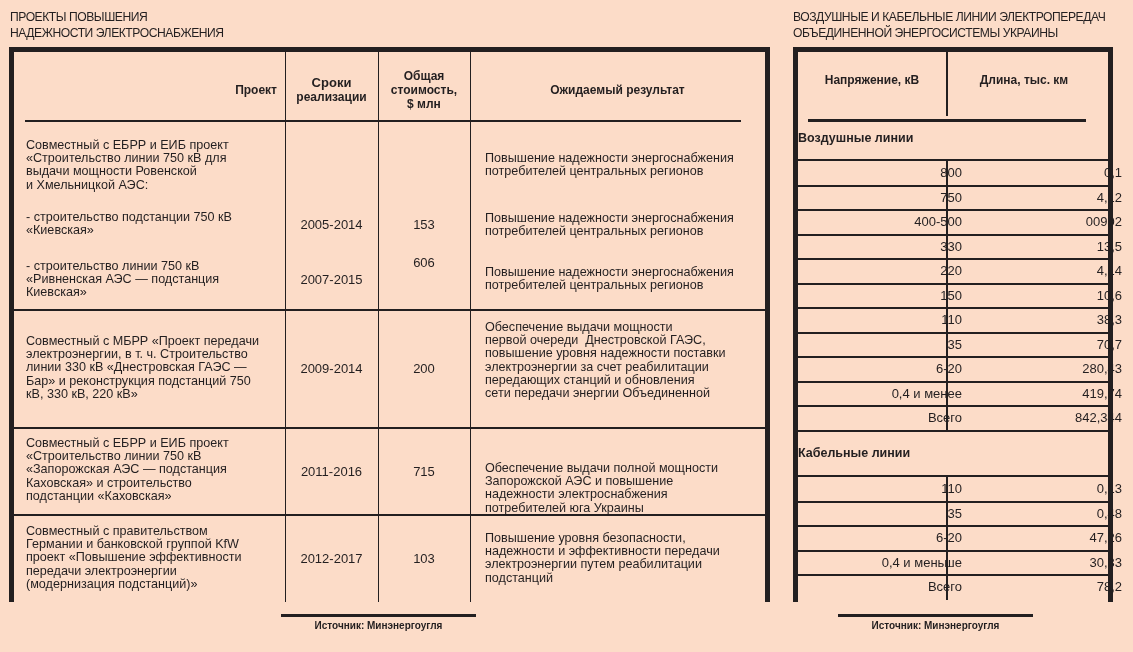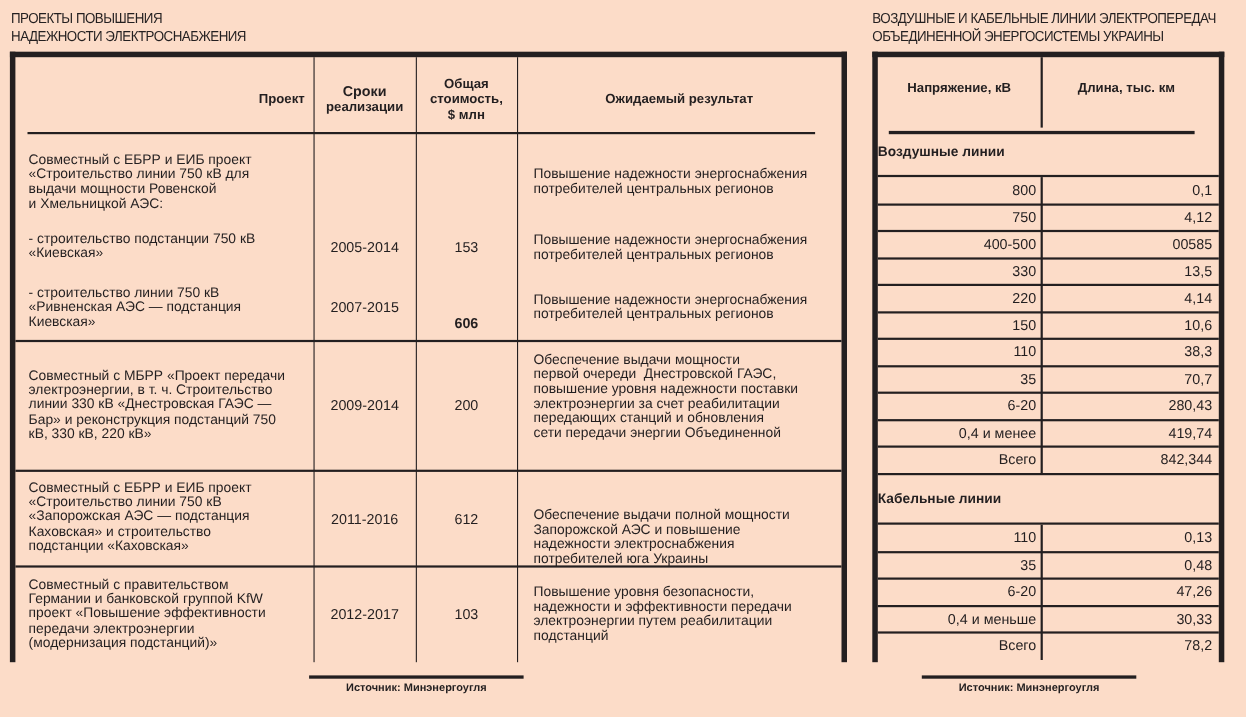--- a/index.html
+++ b/index.html
@@ -11,21 +11,21 @@
   .title {
     position:absolute; font-family:"Liberation Sans", sans-serif;
     font-size:13.2px; line-height:16px; letter-spacing:-0.5px;
     transform:scaleX(0.92); transform-origin:left top; color:#231f20;
   }
   .bar { position:absolute; background:#231f20; }
   .thin { position:absolute; background:#231f20; }
   .txt { position:absolute; font-size:12.6px; line-height:13.2px; color:#231f20; }
   .hdr { position:absolute; font-size:12px; line-height:14px; font-weight:bold; text-align:center; color:#231f20; }
   .num { position:absolute; font-size:13px; line-height:14px; text-align:center; color:#231f20; }
-  .rnum { position:absolute; font-size:13px; line-height:14px; text-align:right; color:#231f20; }
+  .rnum { position:absolute; font-size:13px; line-height:14px; text-align:right; color:#231f20;padding-left:20px; }
   .sec { position:absolute; font-size:12.5px; font-weight:bold; color:#231f20; }
   .src { position:absolute; font-size:10px; font-weight:bold; text-align:center; color:#231f20; }
 </style>
 </head>
 <body>
 
 <div class="title" style="left:10px;top:9px;">
   <div>ПРОЕКТЫ ПОВЫШЕНИЯ</div>
   <div>НАДЕЖНОСТИ ЭЛЕКТРОСНАБЖЕНИЯ</div>
 </div>
@@ -79,21 +79,21 @@
       <div style="white-space: pre;">Повышение надежности энергоснабжения</div>
       <div style="white-space: pre;">потребителей центральных регионов</div>
     </div>
 
   <div class="txt" style="left:26px;top:260px;">
       <div style="white-space: pre;">- строительство линии 750 кВ</div>
       <div style="white-space: pre;">«Ривненская АЭС — подстанция</div>
       <div style="white-space: pre;">Киевская»</div>
     </div>
   <div class="num" style="left:285px;top:273px;width:93px;">2007-2015</div>
-  <div class="num" style="left:378px;top:287px;width:92px;font-weight:bold;">606</div>
+  <div class="num" style="left:378px;top:256px;width:92px;">606</div>
   <div class="txt" style="left:485px;top:266px;">
       <div style="white-space: pre;">Повышение надежности энергоснабжения</div>
       <div style="white-space: pre;">потребителей центральных регионов</div>
     </div>
 
   <div class="txt" style="left:26px;top:335px;">
       <div style="white-space: pre;">Совместный с МБРР «Проект передачи</div>
       <div style="white-space: pre;">электроэнергии, в т. ч. Строительство</div>
       <div style="white-space: pre;">линии 330 кВ «Днестровская ГАЭС —</div>
       <div style="white-space: pre;">Бар» и реконструкция подстанций 750</div>
@@ -111,21 +111,21 @@
     </div>
 
   <div class="txt" style="left:26px;top:437px;">
       <div style="white-space: pre;">Совместный с ЕБРР и ЕИБ проект</div>
       <div style="white-space: pre;">«Строительство линии 750 кВ</div>
       <div style="white-space: pre;">«Запорожская АЭС — подстанция</div>
       <div style="white-space: pre;">Каховская» и строительство</div>
       <div style="white-space: pre;">подстанции «Каховская»</div>
     </div>
   <div class="num" style="left:285px;top:465px;width:93px;">2011-2016</div>
-  <div class="num" style="left:378px;top:465px;width:92px;">612</div>
+  <div class="num" style="left:378px;top:465px;width:92px;">715</div>
   <div class="txt" style="left:485px;top:446px;">
       <div style="white-space: pre; margin-top: 16px;">Обеспечение выдачи полной мощности</div>
       <div style="white-space: pre;">Запорожской АЭС и повышение</div>
       <div style="white-space: pre;">надежности электроснабжения</div>
       <div style="white-space: pre;">потребителей юга Украины</div>
     </div>
 
   <div class="txt" style="left:26px;top:525px;">
       <div style="white-space: pre;">Совместный с правительством</div>
       <div style="white-space: pre;">Германии и банковской группой KfW</div>
@@ -171,21 +171,21 @@
         <div class="thin" style="left: 946px; top: 161px; width: 2px; height: 24.5px;"></div>
       </div>
       <div>
         <div class="rnum" style="left: 798px; top: 190.5px; width: 144px;">750</div>
         <div class="rnum" style="left: 948px; top: 190.5px; width: 154px;">4,12</div>
         <div class="thin" style="left: 798px; top: 209px; width: 310px; height: 2px;"></div>
         <div class="thin" style="left: 946px; top: 185.5px; width: 2px; height: 24.5px;"></div>
       </div>
       <div>
         <div class="rnum" style="left: 798px; top: 215px; width: 144px;">400-500</div>
-        <div class="rnum" style="left: 948px; top: 215px; width: 154px;">00585</div>
+        <div class="rnum" style="left: 948px; top: 215px; width: 154px;">00902</div>
         <div class="thin" style="left: 798px; top: 233.5px; width: 310px; height: 2px;"></div>
         <div class="thin" style="left: 946px; top: 210px; width: 2px; height: 24.5px;"></div>
       </div>
       <div>
         <div class="rnum" style="left: 798px; top: 239.5px; width: 144px;">330</div>
         <div class="rnum" style="left: 948px; top: 239.5px; width: 154px;">13,5</div>
         <div class="thin" style="left: 798px; top: 258px; width: 310px; height: 2px;"></div>
         <div class="thin" style="left: 946px; top: 234.5px; width: 2px; height: 24.5px;"></div>
       </div>
       <div>

